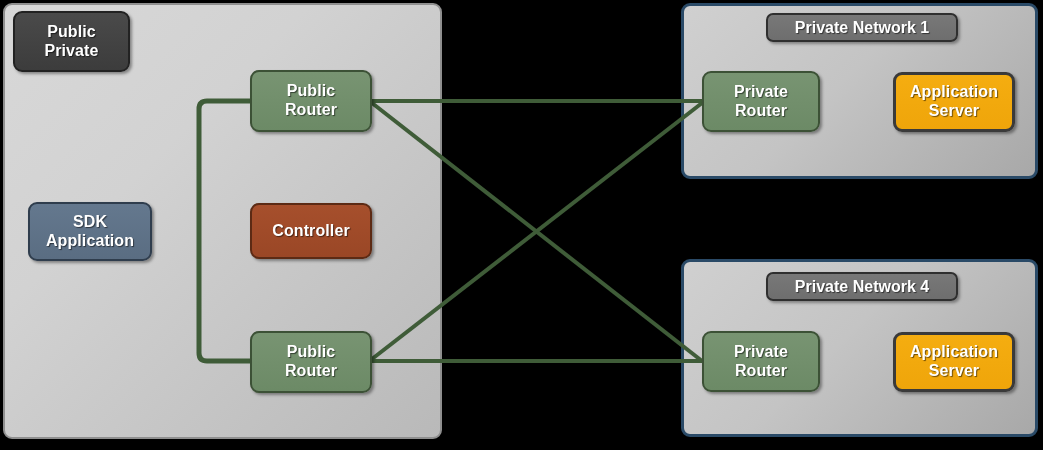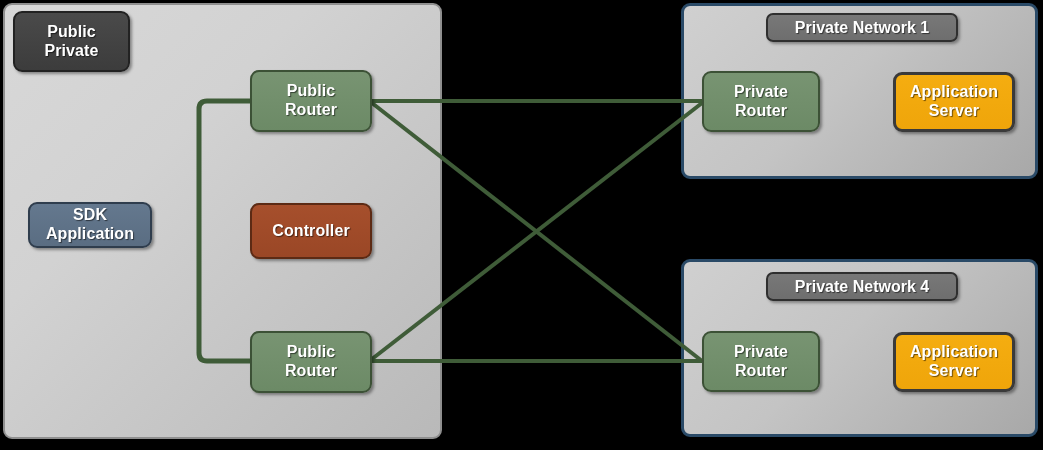--- a/index.html
+++ b/index.html
@@ -104,21 +104,21 @@
     font-size: 16px;
     background: linear-gradient(180deg, #787878 0%, #6e6e6e 100%);
     border: 2px solid #2f2f2f;
     text-shadow: 1px 1px 1px rgba(0,0,0,0.55);
     box-shadow: 2px 2px 3px rgba(0,0,0,0.35);
     z-index: 8;
   }
 
   
   .pos-public-internet { left: 13px;  top: 11px;  width: 117px; height: 61px; }
-  .pos-sdk             { left: 28px;  top: 202px; width: 124px; height: 46px; }
+  .pos-sdk             { left: 28px;  top: 202px; width: 124px; height: 59px; }
   .pos-controller      { left: 250px; top: 203px; width: 122px; height: 56px; }
   .pos-router-top      { left: 250px; top: 70px;  width: 122px; height: 62px; }
   .pos-router-bot      { left: 250px; top: 331px; width: 122px; height: 62px; }
 
   .pos-badge-1   { left: 766px; top: 13px;  width: 192px; height: 29px; }
   .pos-prouter-1 { left: 702px; top: 71px;  width: 118px; height: 61px; }
   .pos-appsrv-1  { left: 893px; top: 72px;  width: 122px; height: 60px; }
 
   .pos-badge-2   { left: 766px; top: 272px; width: 192px; height: 29px; }
   .pos-prouter-2 { left: 702px; top: 331px; width: 118px; height: 61px; }

